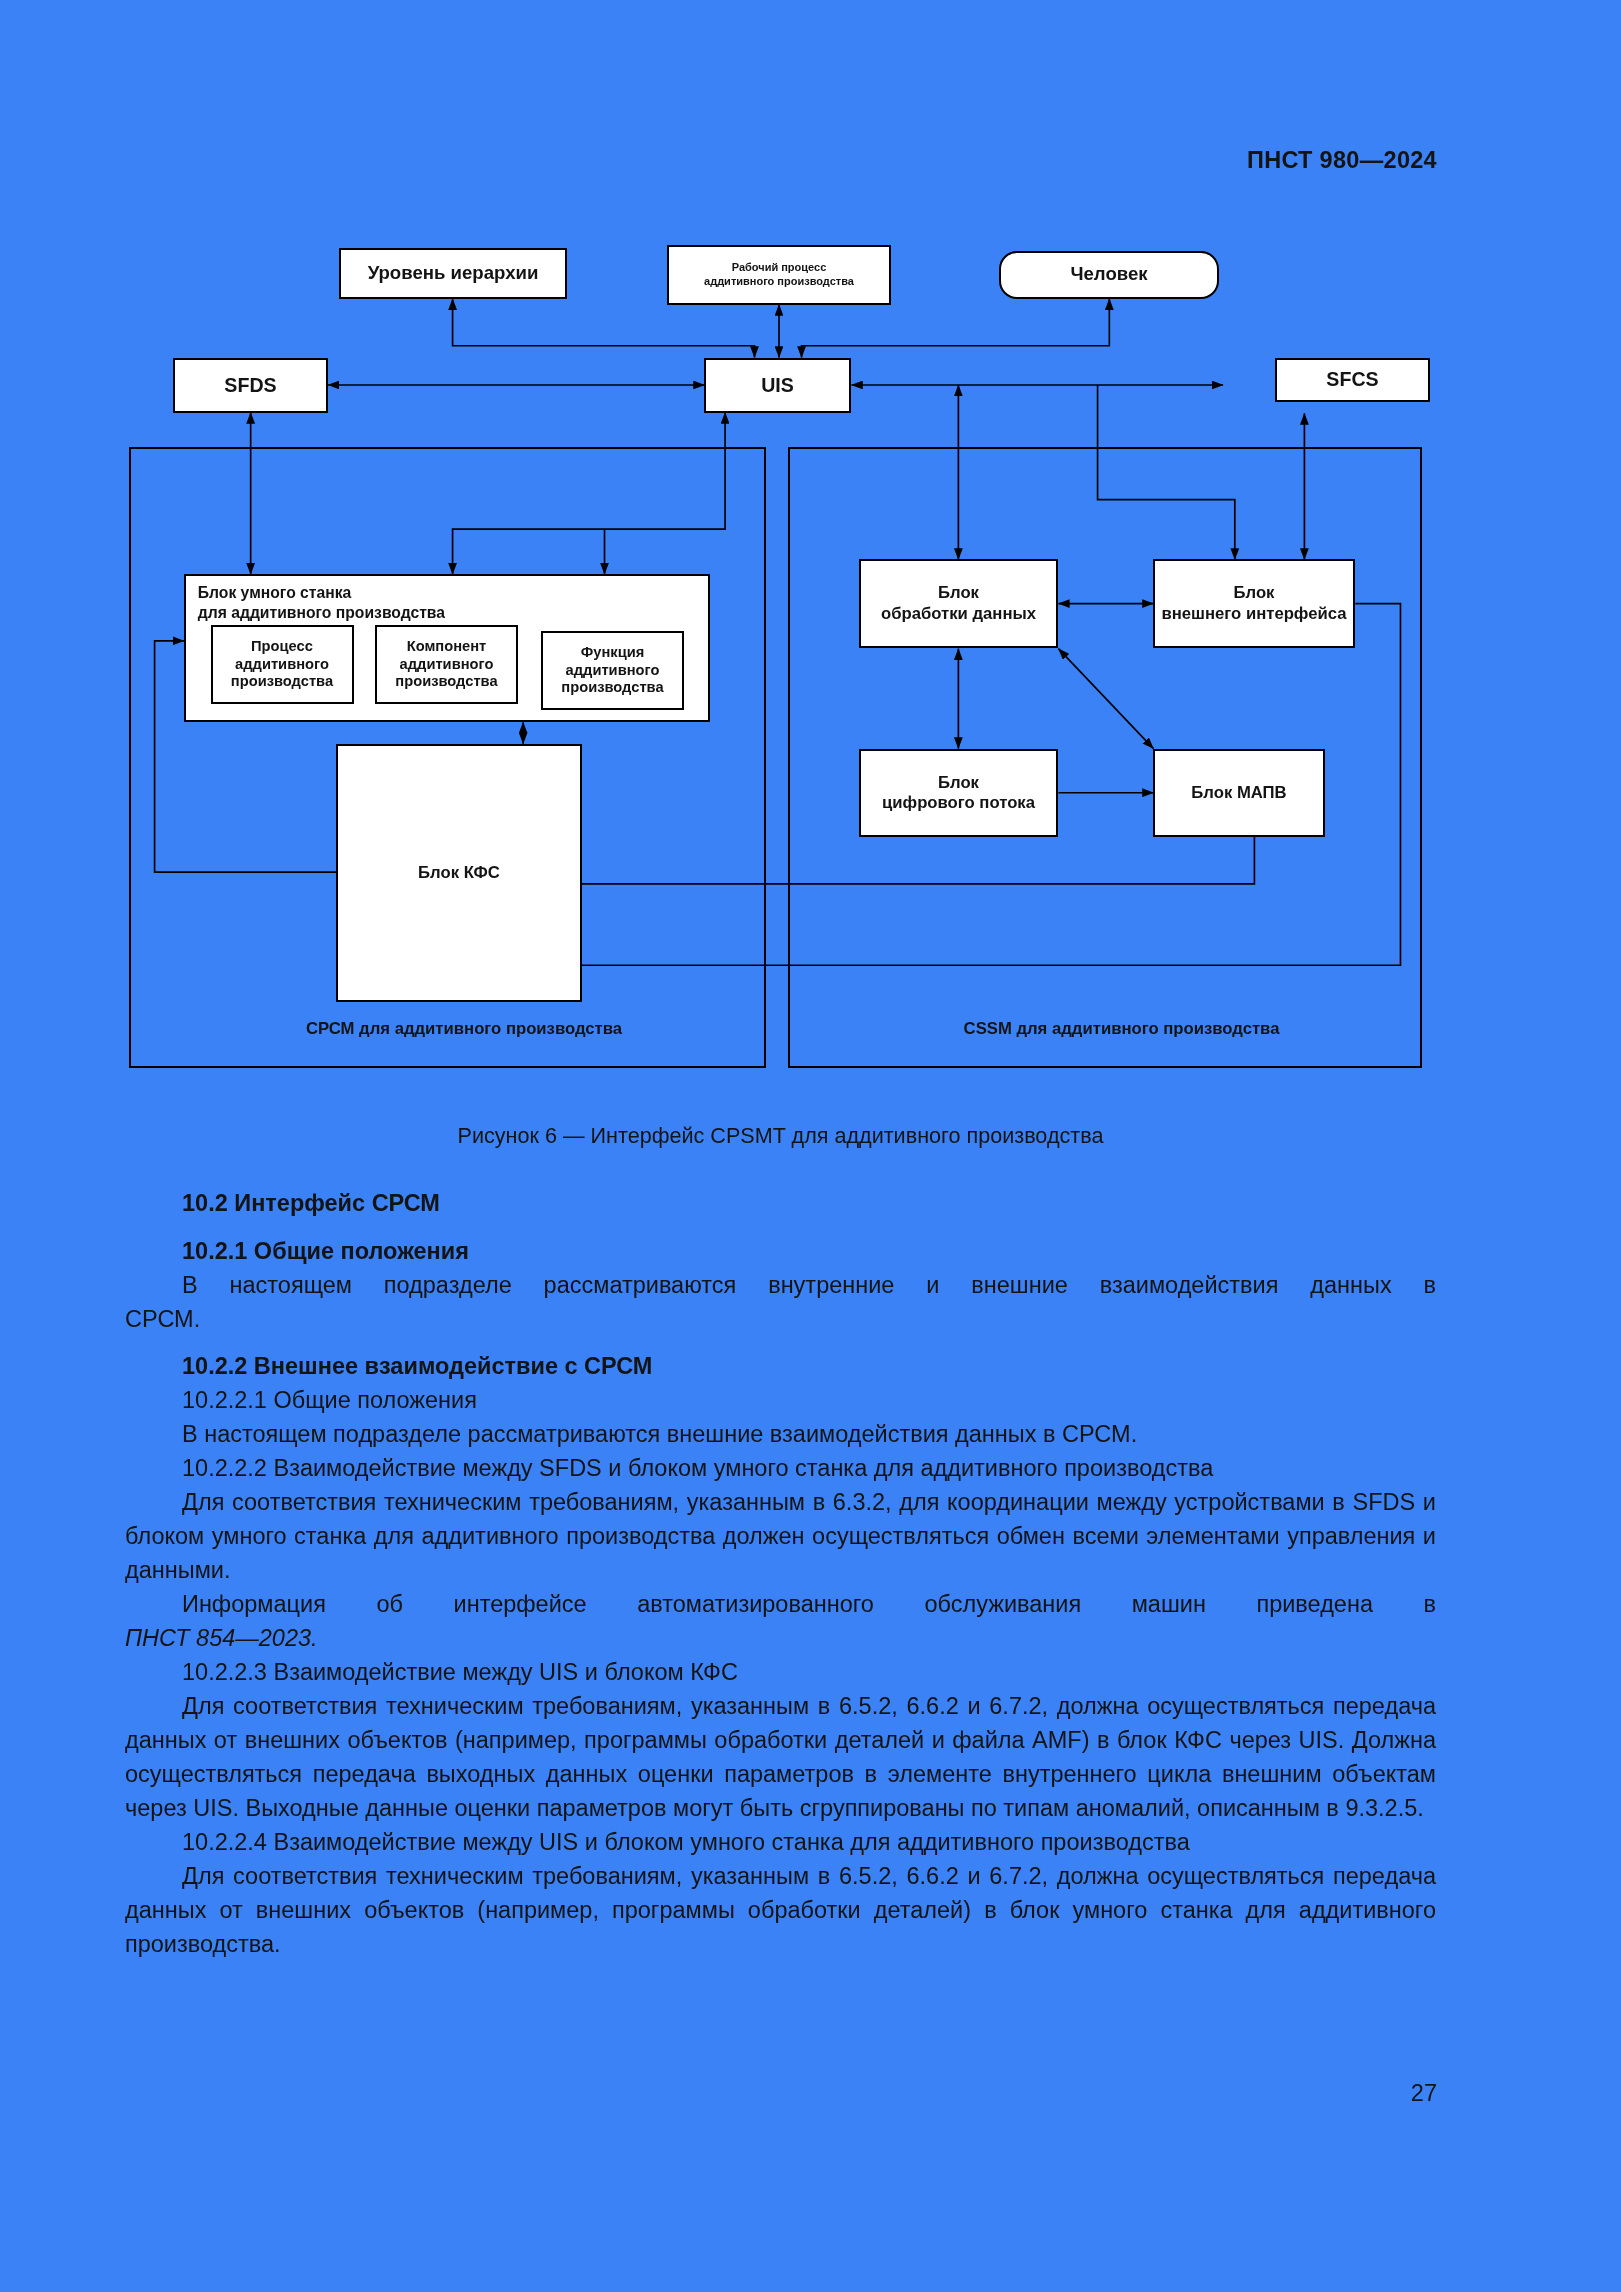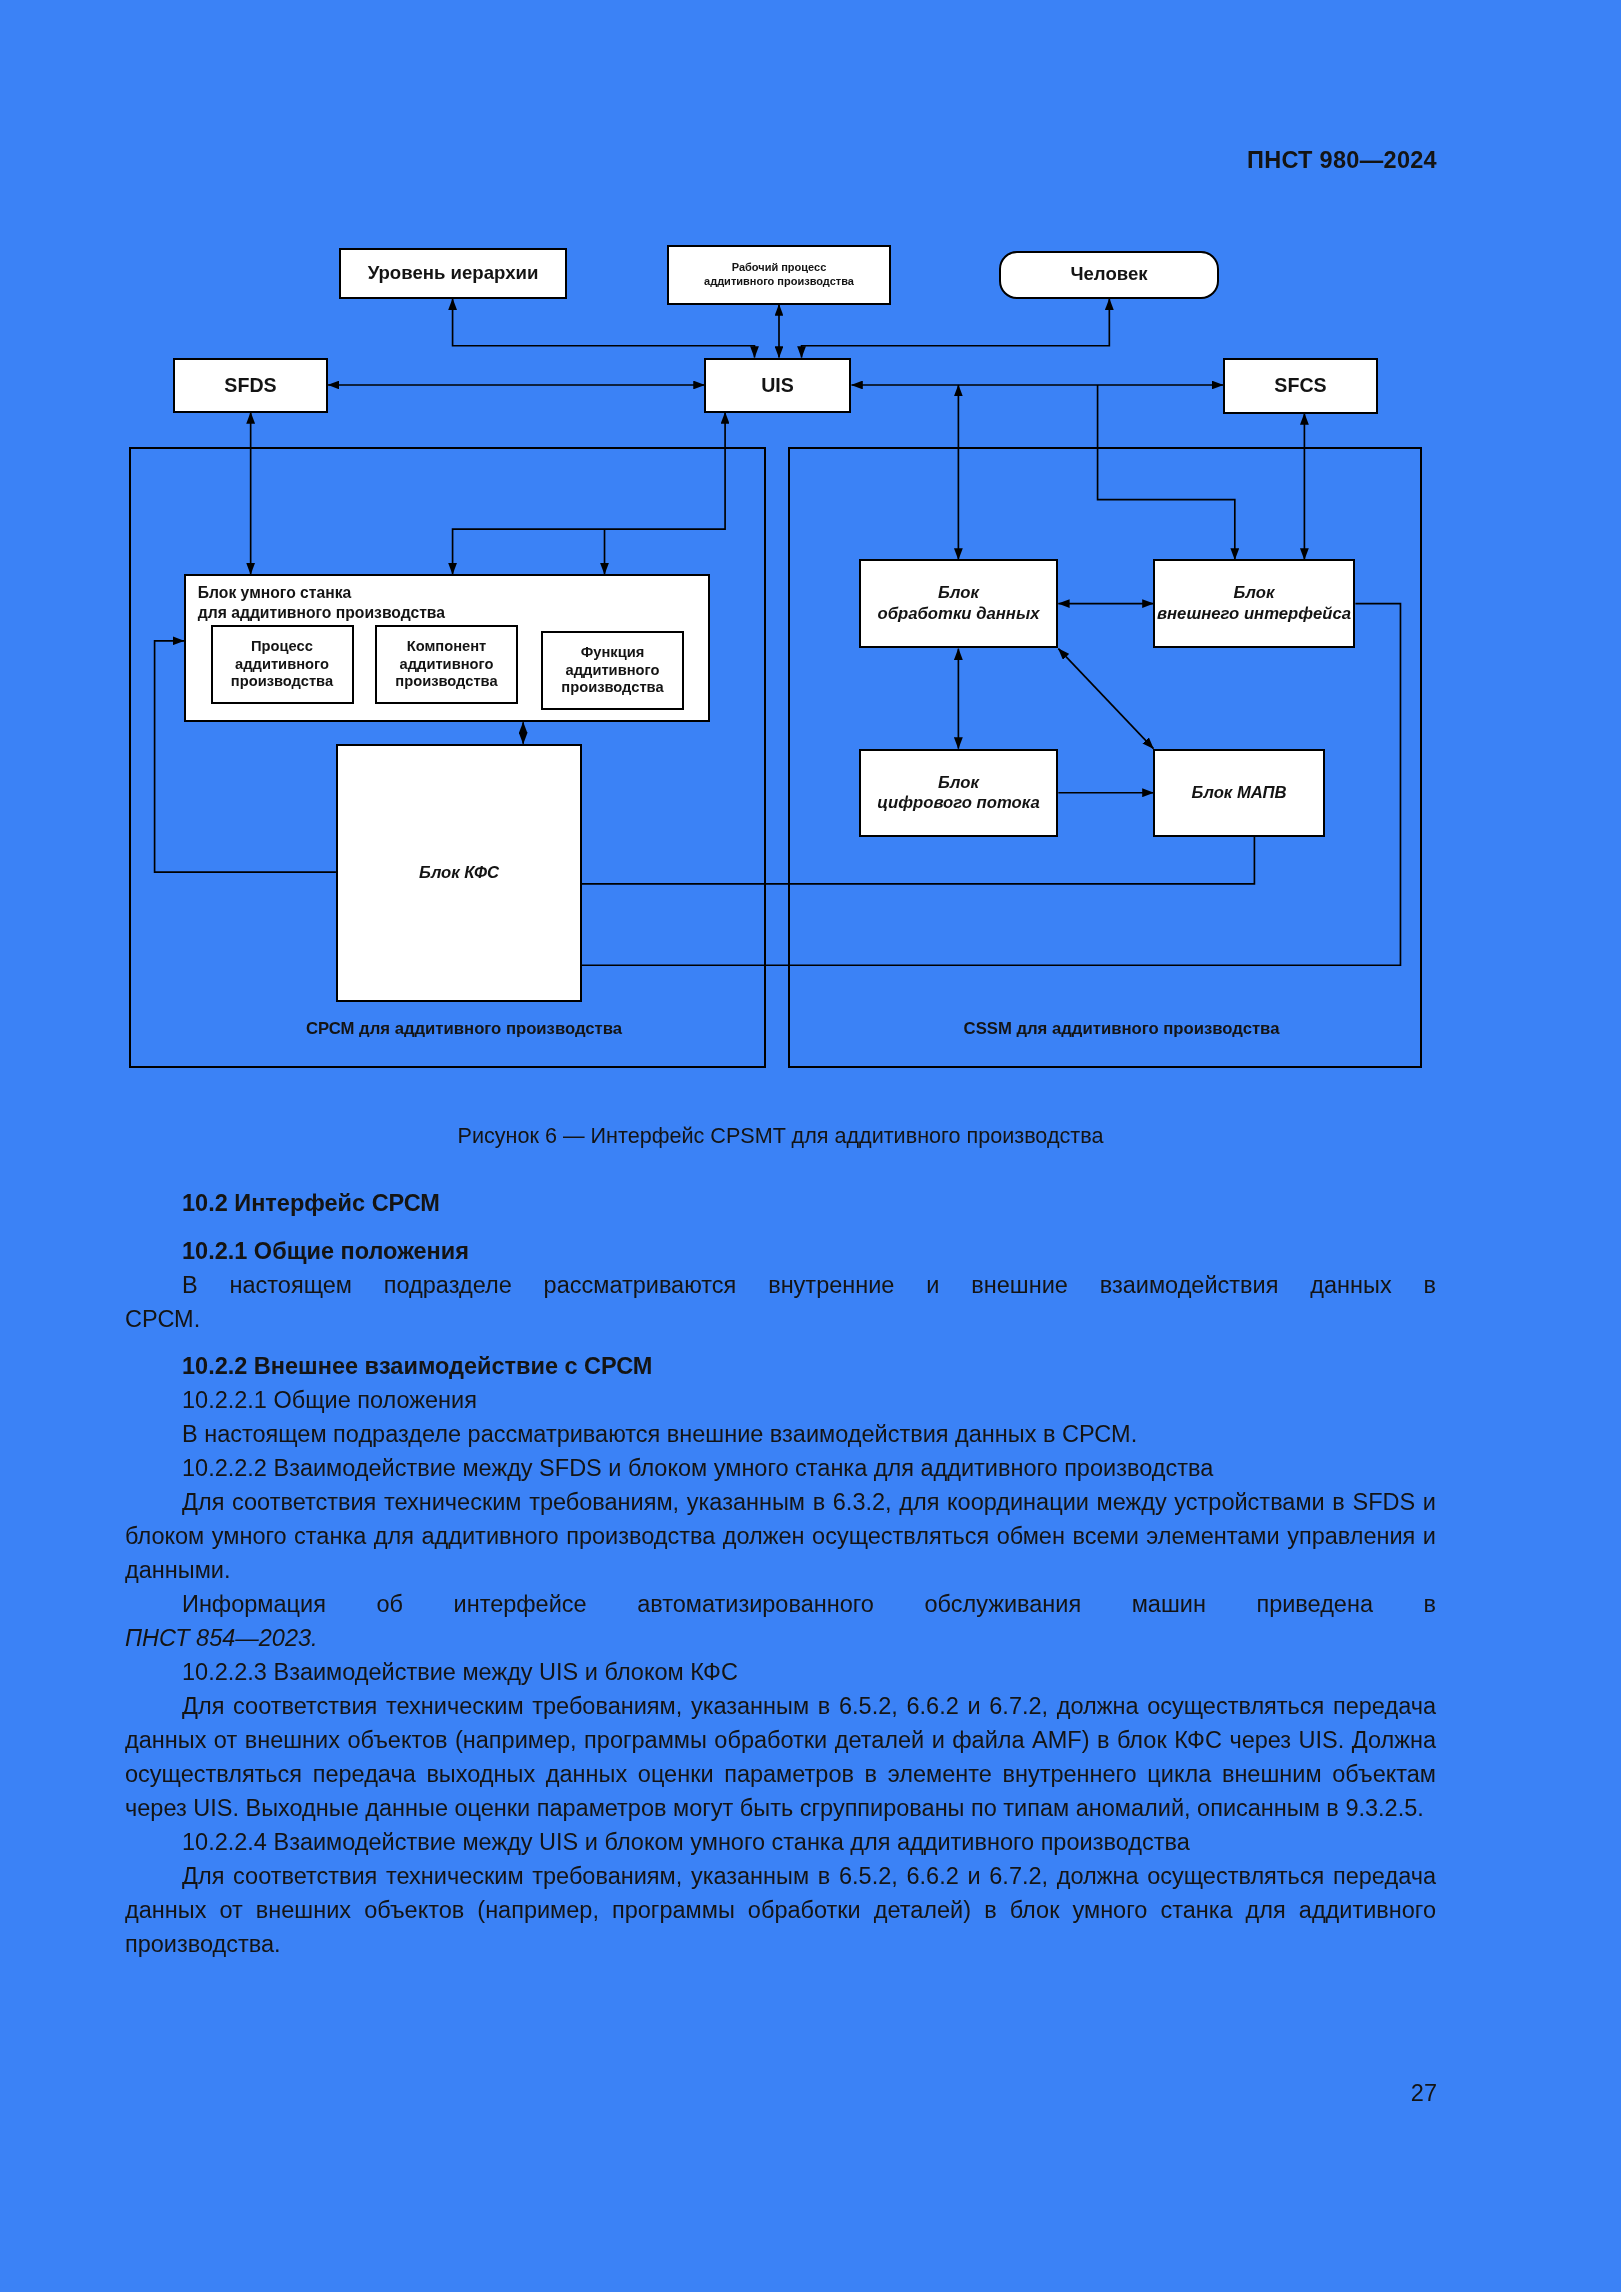--- a/index.html
+++ b/index.html
@@ -16,21 +16,21 @@
   .diagram { position:absolute; left:127px; top:235px; width:1304px; height:843px; }
   .diagram svg { position:absolute; left:0; top:0; z-index:1; }
   .cbox { position:absolute; border:2px solid #000; background:transparent; z-index:2; }
   .dbox {
     position:absolute; border:2px solid #000; background:#fff; z-index:3;
     display:flex; align-items:center; justify-content:center;
     text-align:center; font-weight:bold; line-height:1.22;
   }
   .dbox span, .dlabel span, .smart-title { white-space:pre-line; }
   .f19 { font-size:18.6px; } .f16 { font-size:11px; } .f20 { font-size:19.6px; }
-  .f17 { font-size:16.7px;font-style:italic; } .f15 { font-size:14.7px; }
+  .f17 { font-size:16.7px; } .f15 { font-size:14.7px; }
   .smart { display:block; }
   .smart-title {
     position:absolute; top:6.9px; left:11.8px; width:265px;
     font-size:15.7px; font-weight:bold; line-height:1.25; text-align:left;
   }
   .inner { z-index:4; }
   .dlabel { position:absolute; z-index:3; text-align:center; font-weight:bold; font-size:16.7px;padding-left:33px; }
 
   
   .fig-caption { position:absolute; left:125px; top:1123px; width:1311px; text-align:center; font-size:21.6px; }
@@ -94,21 +94,21 @@
     <div class="dbox f19" style="left:872px; top:15.7px; width:220px; height:48px;border-radius:18px;">
       <span>Человек</span>
     </div>
 
     <div class="dbox f20" style="left:46px; top:123px; width:155px; height:55px;">
       <span>SFDS</span>
     </div>
     <div class="dbox f20" style="left:577px; top:123px; width:147px; height:55px;">
       <span>UIS</span>
     </div>
-    <div class="dbox f20" style="left:1096px; top:123px; width:155px; height:56px;">
+    <div class="dbox f20" style="left:1148px; top:123px; width:155px; height:44px;">
       <span>SFCS</span>
     </div>
 
     <div class="cbox" style="left:2px; top:212px; width:637px; height:621px;"></div>
     <div class="cbox" style="left:661px; top:212px; width:634px; height:621px;"></div>
 
     <div class="dbox smart" style="left:57px; top:339px; width:526px; height:148px;">
       <span class="smart-title">Блок умного станка
 для аддитивного производства</span>
       <div class="dbox inner f15" style="left:24.5px; top:49px; width:143px; height:79px;">

